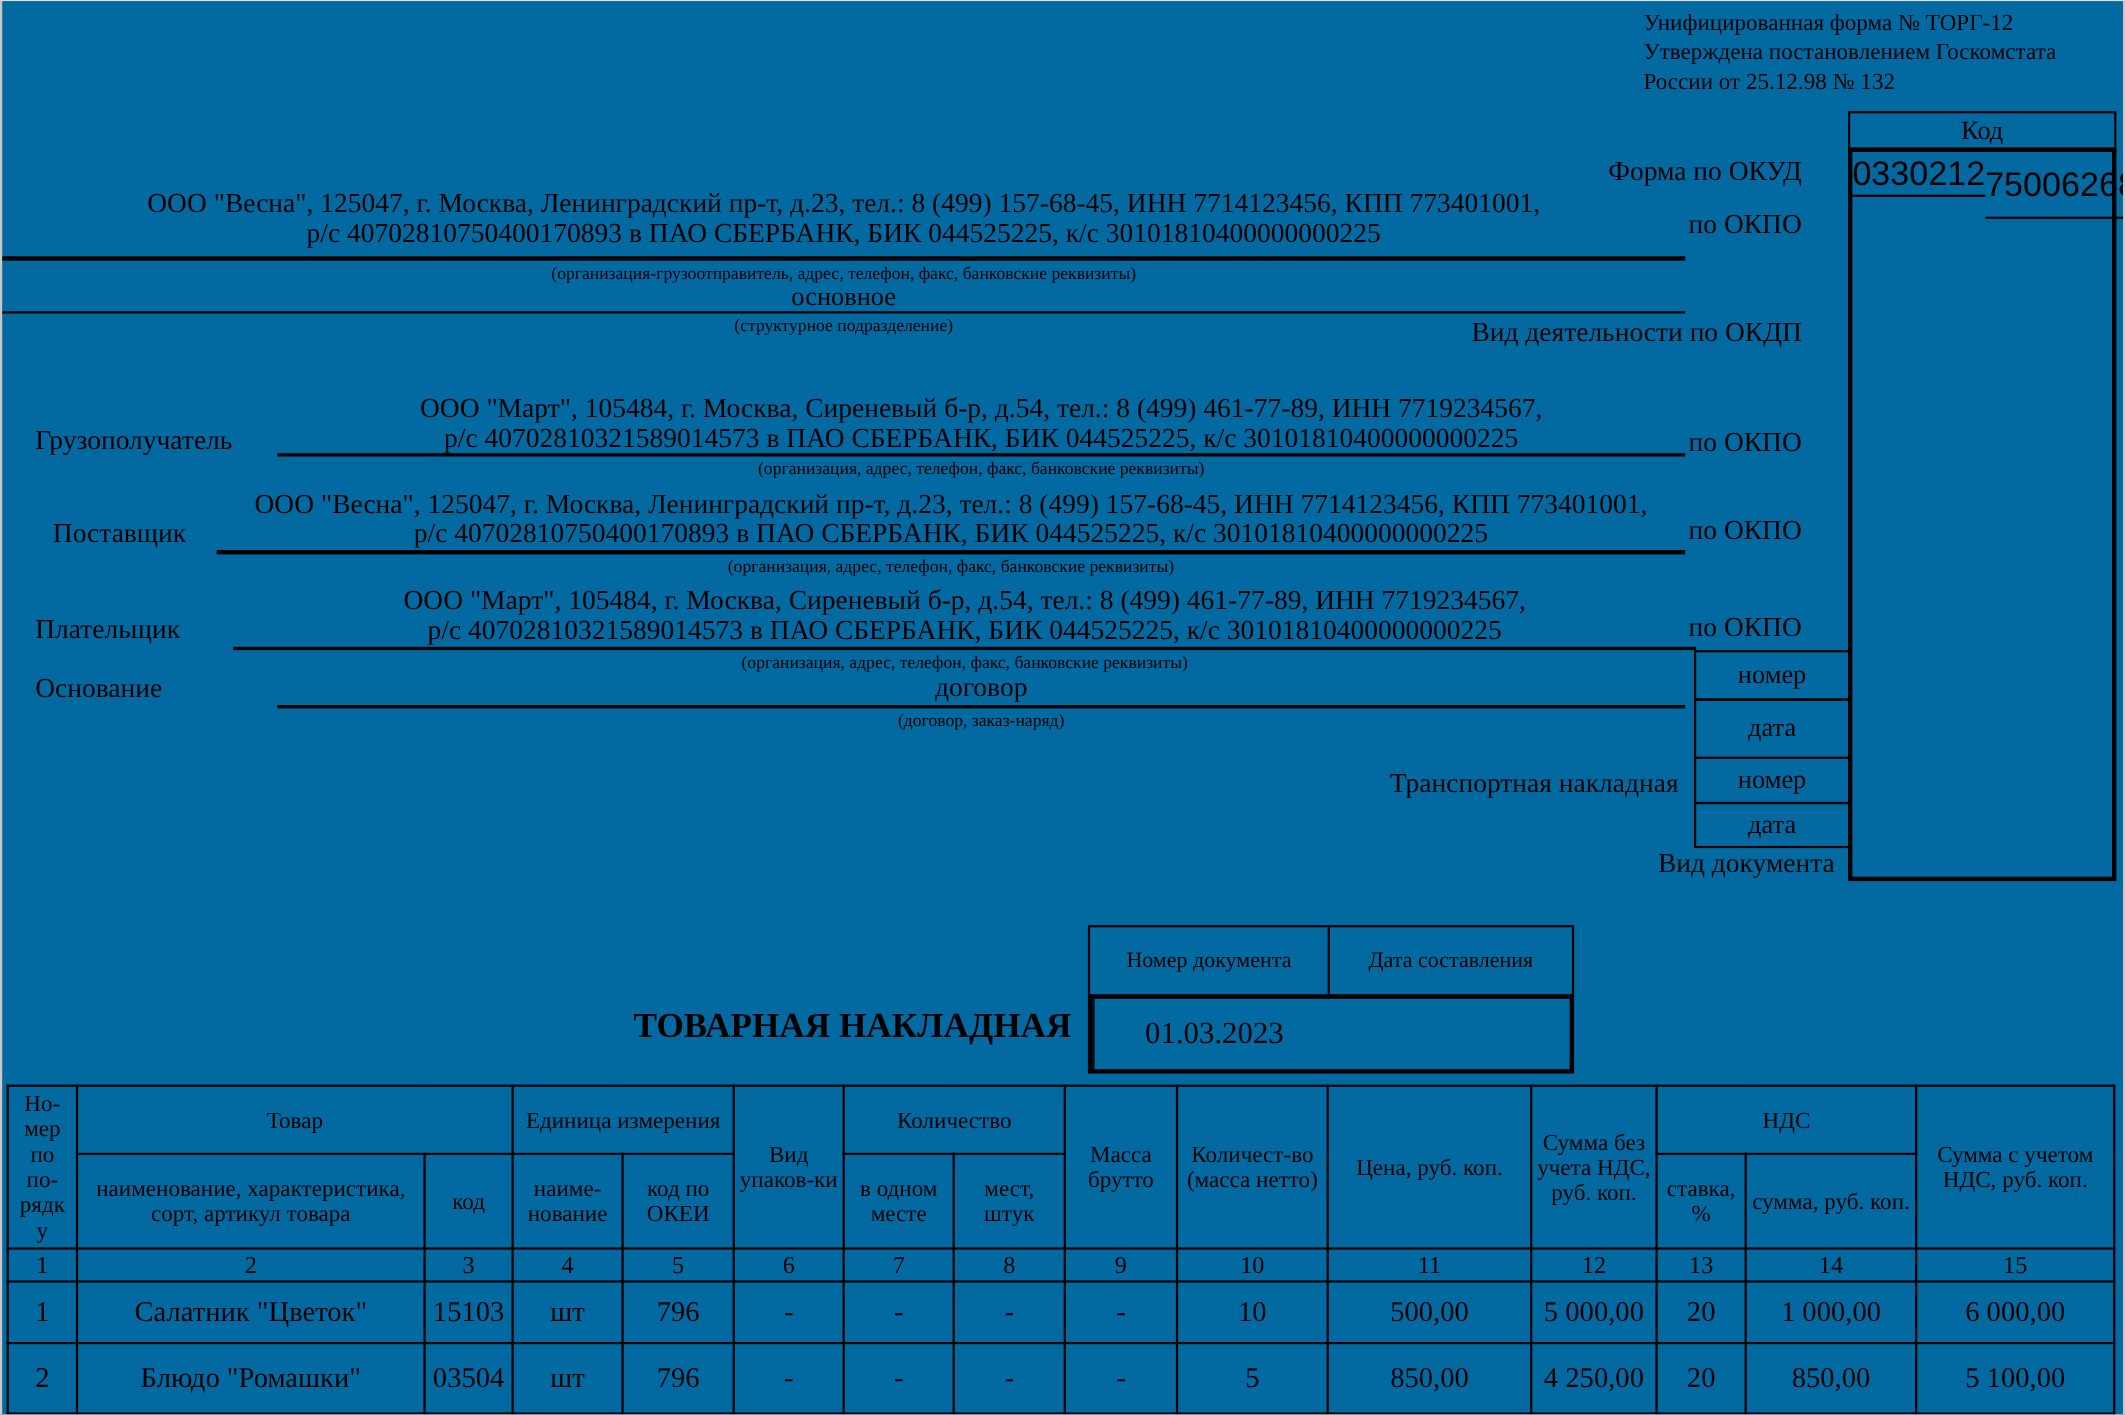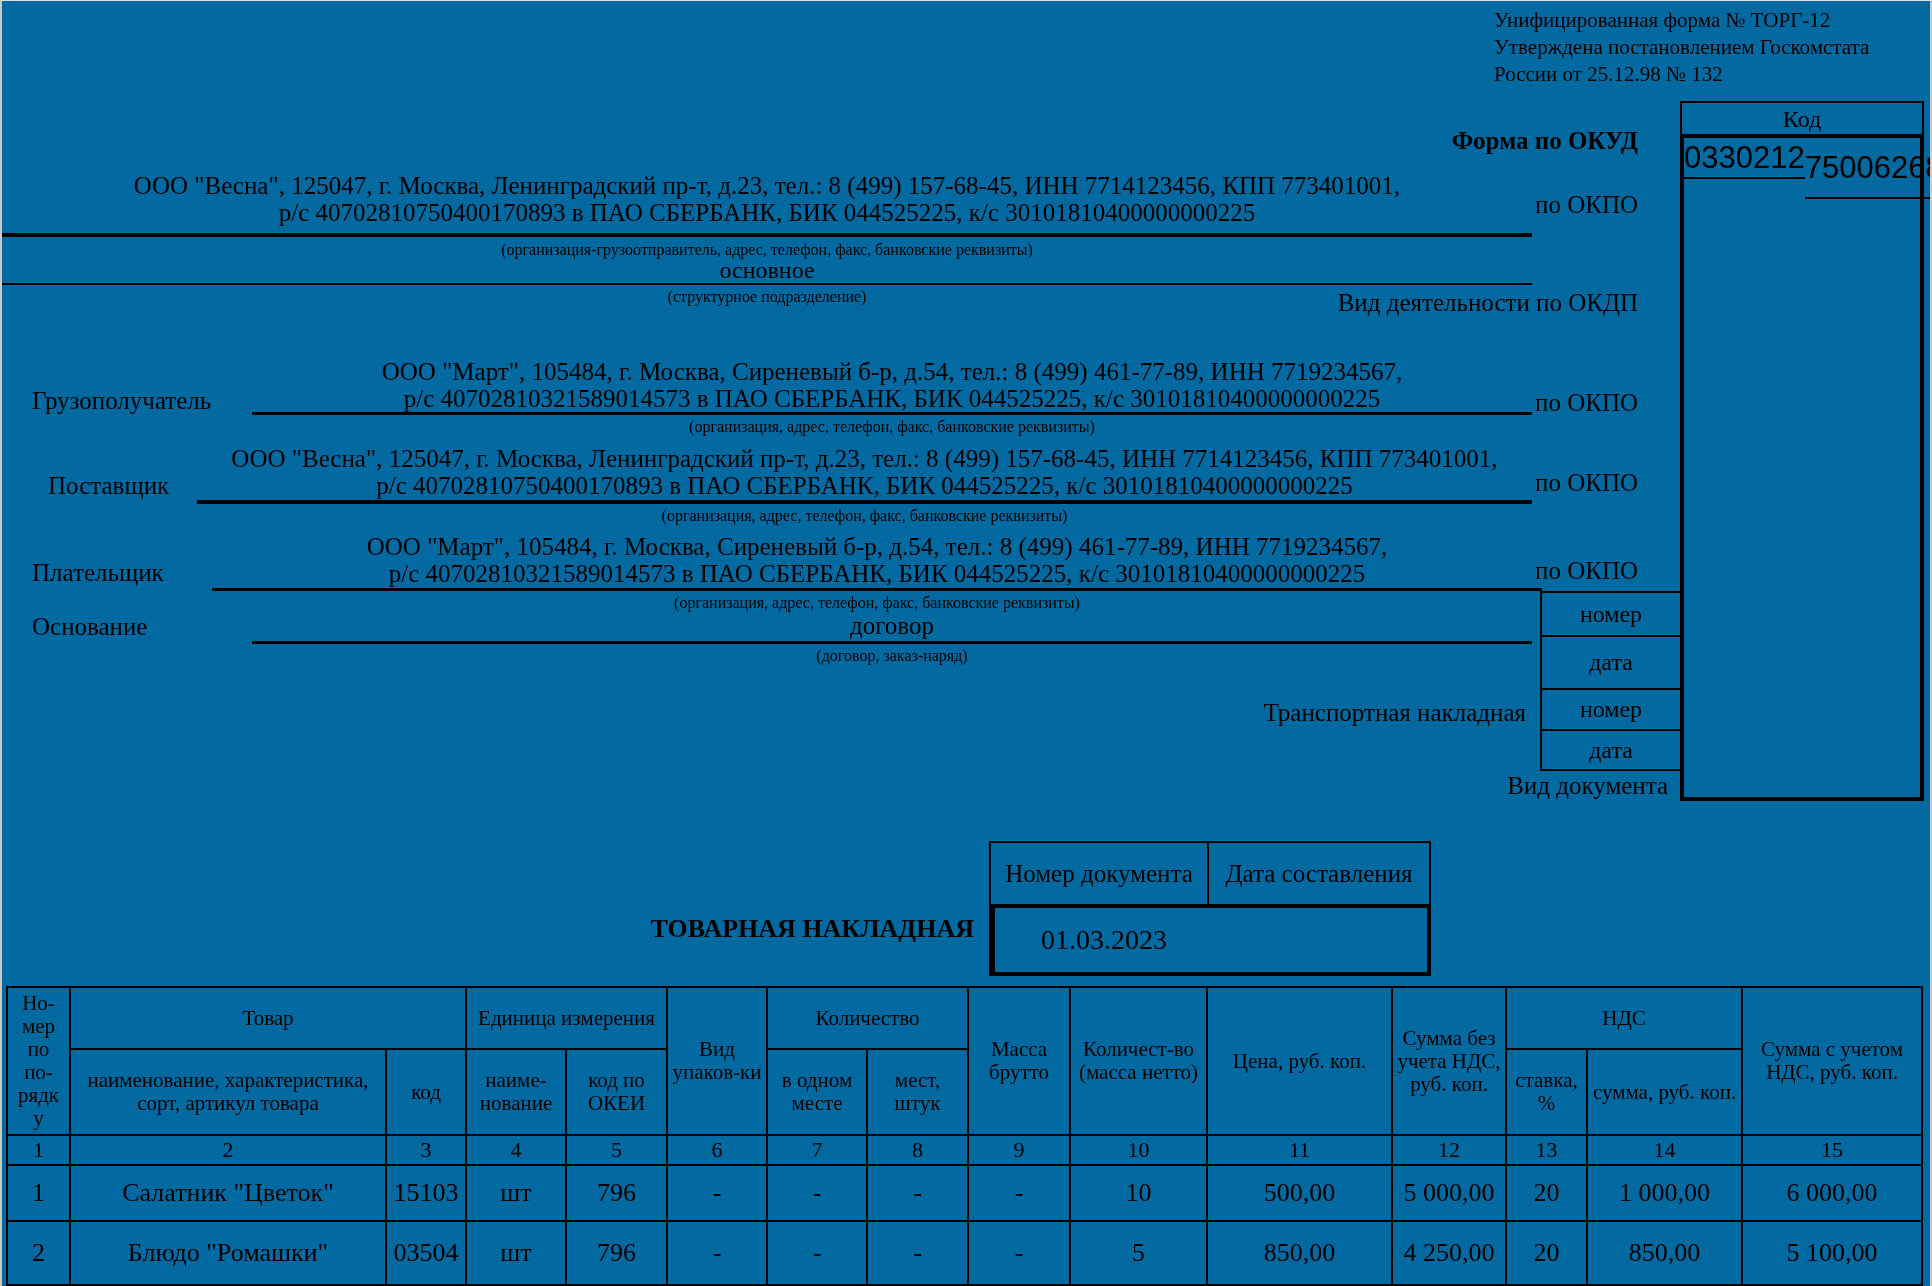--- a/index.html
+++ b/index.html
@@ -42,34 +42,34 @@
     display:flex;align-items:center;justify-content:center;font-size:24px;
   }
 
   
   .numbox-head{
     left:987px;top:840px;width:442px;height:65px;
     border:2px solid #000;box-sizing:border-box;display:flex;
   }
   .numbox-head > div{
     box-sizing:border-box;display:flex;align-items:center;justify-content:center;
-    font-size:25px;line-height:23px;text-align:center;
+    font-size:20px;line-height:23px;text-align:center;
   }
   .numbox-head > div:first-child{width:218px;}
   .numbox-head > div:last-child{width:224px;border-left:2px solid #000;}
   .numbox-val{
     left:987px;top:903px;width:442px;height:72px;
     border:4px solid #000;box-sizing:border-box;display:flex;
   }
   .numbox-val > div{
     box-sizing:border-box;display:flex;align-items:center;justify-content:center;font-size:28px;
   }
   .numbox-val > div:first-child{width:214px;}
   .numbox-val > div:last-child{width:220px;border-left:2px solid #000;}
-  .doc-title{left:0;top:913px;width:972px;text-align:right;font-size:26px;font-weight:bold;white-space:nowrap;}
+  .doc-title{left:0;top:913px;width:972px;text-align:right;font-size:32px;font-weight:bold;white-space:nowrap;}
 
   
   table.main{
     position:absolute;left:4px;top:985px;
     border-collapse:collapse;table-layout:fixed;width:1915px;
   }
   table.main td{
     border:2px solid #000;text-align:center;vertical-align:middle;
     padding:1px 3px;overflow:hidden;
   }
@@ -102,21 +102,21 @@
     <div class="cb-row" style="height:89px;">72037352</div>
     <div class="cb-row" style="height:93px;">75006268</div>
     <div class="cb-row" style="height:85px;">72037352</div>
     <div class="cb-row" style="height:45px;">15</div>
     <div class="cb-row thickb" style="height:53px;">13.02.2023</div>
     <div class="cb-row" style="height:41px;">-</div>
     <div class="cb-row" style="height:40px;">-</div>
     <div class="cb-row last" style="flex:1 1 auto;">-</div>
   </div>
 
-  <div class="abs lbl" style="right:292px;top:126px;font-weight:bold;">Форма по ОКУД</div>
+  <div class="abs lbl" style="right:292px;top:142px;">Форма по ОКУД</div>
   <div class="abs lbl" style="right:292px;top:190px;">по ОКПО</div>
   <div class="abs lbl" style="right:292px;top:288px;">Вид деятельности по ОКДП</div>
   <div class="abs lbl" style="right:292px;top:388px;">по ОКПО</div>
   <div class="abs lbl" style="right:292px;top:468px;">по ОКПО</div>
   <div class="abs lbl" style="right:292px;top:556px;">по ОКПО</div>
   <div class="abs lbl" style="right:404px;top:698px;">Транспортная накладная</div>
   <div class="abs lbl" style="right:262px;top:771px;">Вид документа</div>
 
   <div class="abs lblcell" style="top:590px;height:46px;">номер</div>
   <div class="abs lblcell" style="top:634px;height:55px;">дата</div>

